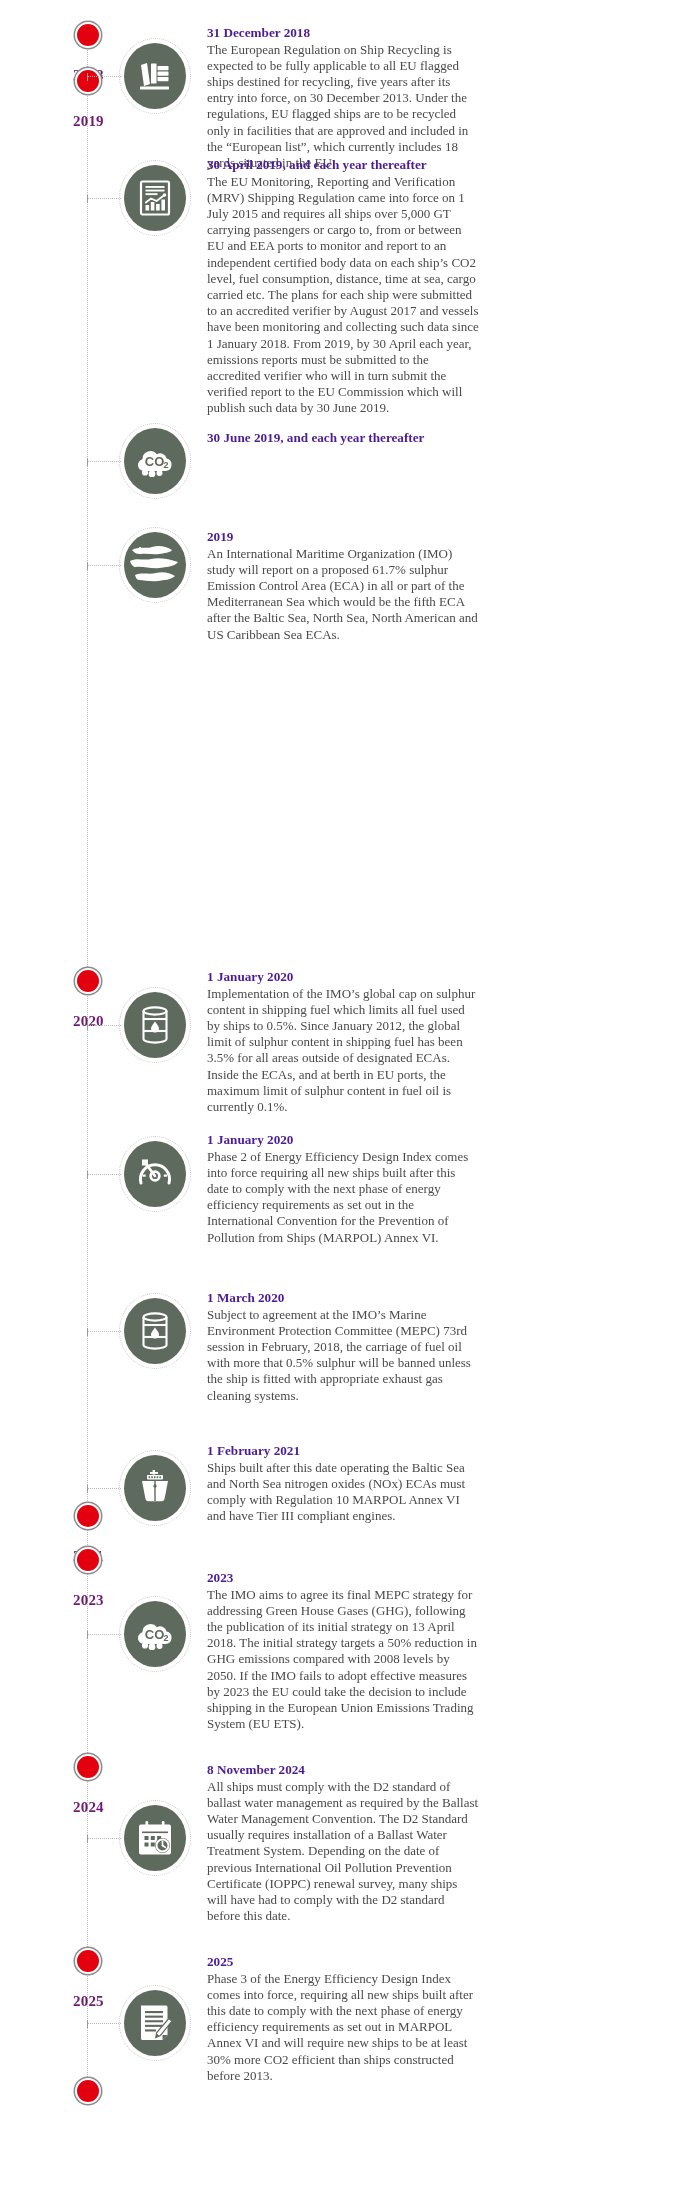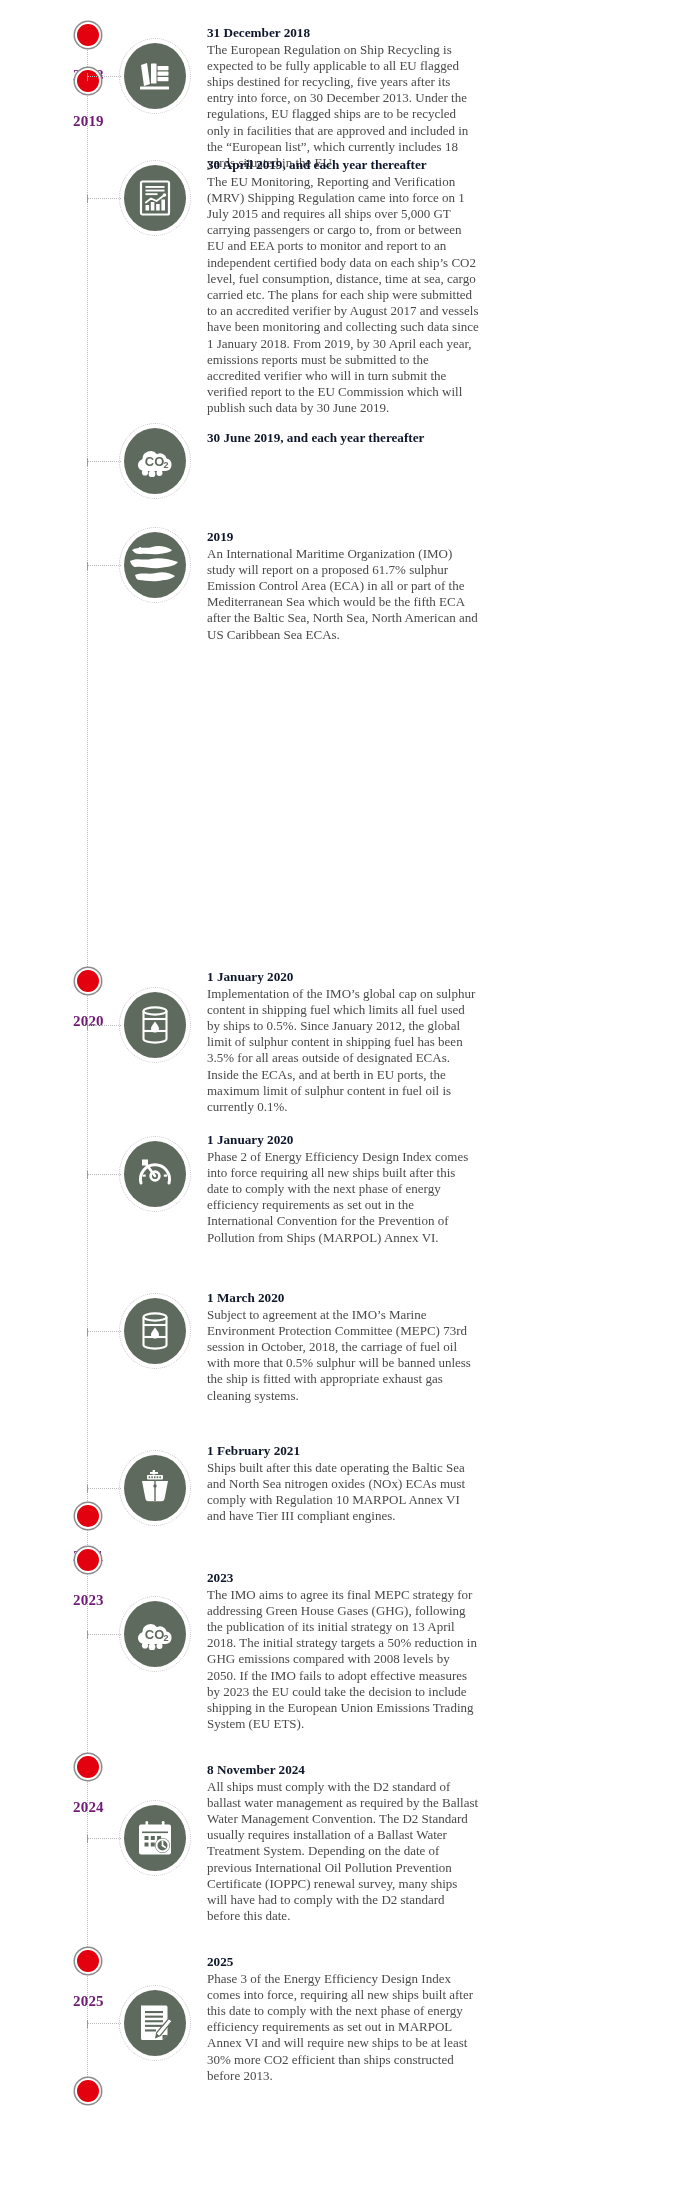--- a/index.html
+++ b/index.html
@@ -113,21 +113,21 @@
 
   
   .entry-text {
     position: absolute;
     left: 207px;
     width: 272px;
   }
   .entry-title {
     font-size: 13.2px;
     font-weight: bold;
-    color: #0f172a;
+    color: #4c1d95;
     line-height: 16.5px;
     margin-bottom: 0px;
     font-family: "Liberation Serif", "DejaVu Serif", serif;
   }
   .entry-body {
     font-size: 13px;
     color: #4a4a4a;
     line-height: 16.2px;
     font-family: "Liberation Serif", "DejaVu Serif", serif;
     text-align: left;
@@ -305,21 +305,21 @@
         <path d="M3.5 5 V33 a11.5 3.6 0 0 0 23 0 V5"></path>
         <line x1="3.5" y1="13" x2="26.5" y2="13"></line>
         <line x1="3.5" y1="25" x2="26.5" y2="25"></line>
       </g>
       <path fill="#ffffff" d="M15 15.5 c2.8 3.6 4 5.4 4 7 a4 4 0 0 1 -8 0 c0 -1.6 1.2 -3.4 4 -7 Z"></path>
     </svg>
         </div>
       </div>
       <div class="entry-text" style="top: 1290px;">
         <div class="entry-title">1 March 2020</div>
-        <div class="entry-body">Subject to agreement at the IMO’s Marine Environment Protection Committee (MEPC) 73rd session in October, 2018, the carriage of fuel oil with more that 0.5% sulphur will be banned unless the ship is fitted with appropriate exhaust gas cleaning systems.</div>
+        <div class="entry-body">Subject to agreement at the IMO’s Marine Environment Protection Committee (MEPC) 73rd session in February, 2018, the carriage of fuel oil with more that 0.5% sulphur will be banned unless the ship is fitted with appropriate exhaust gas cleaning systems.</div>
       </div>
       <div class="connector" style="top: 1488px;"></div>
       <div class="icon-badge" style="top: 1450px;">
         <div class="icon-ring"></div>
         <div class="icon-disc">
           <svg width="38" height="38" viewBox="0 0 38 38">
       <g fill="#ffffff">
         <rect x="16.6" y="1" width="2.4" height="4.5"></rect>
         <rect x="14" y="3" width="8" height="1.9"></rect>
         <rect x="11" y="6" width="16" height="4.4" rx="0.8"></rect>

